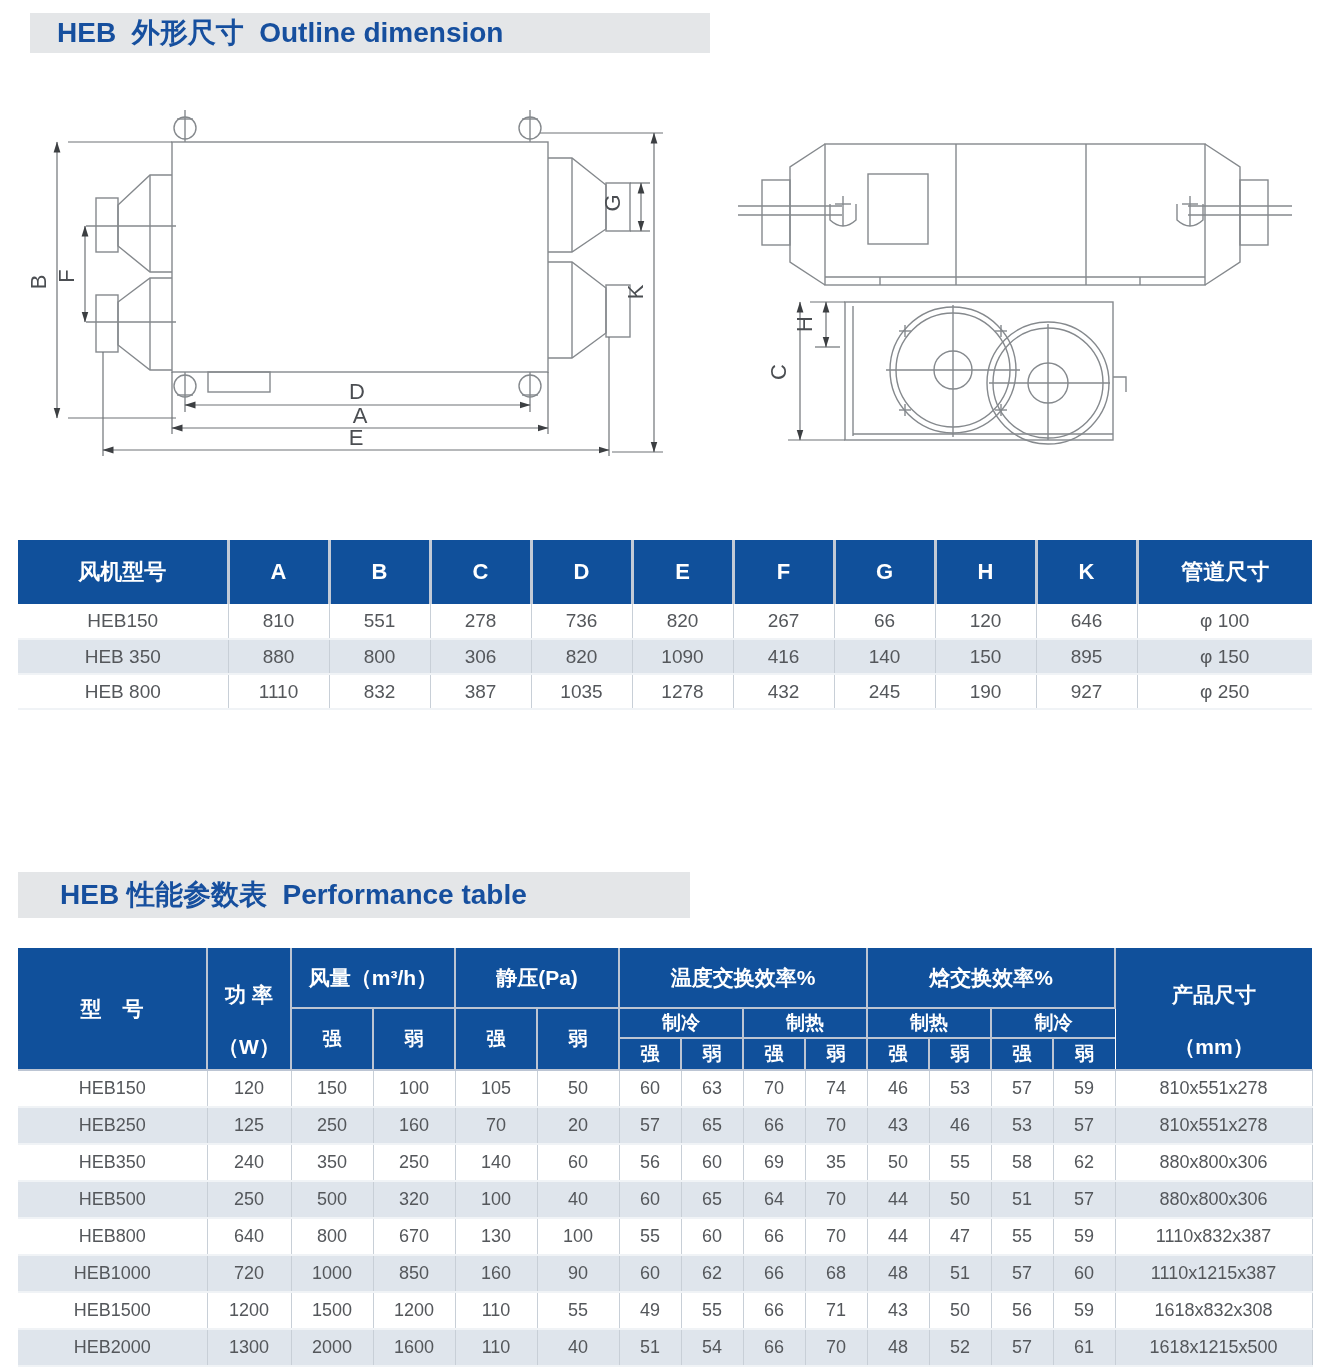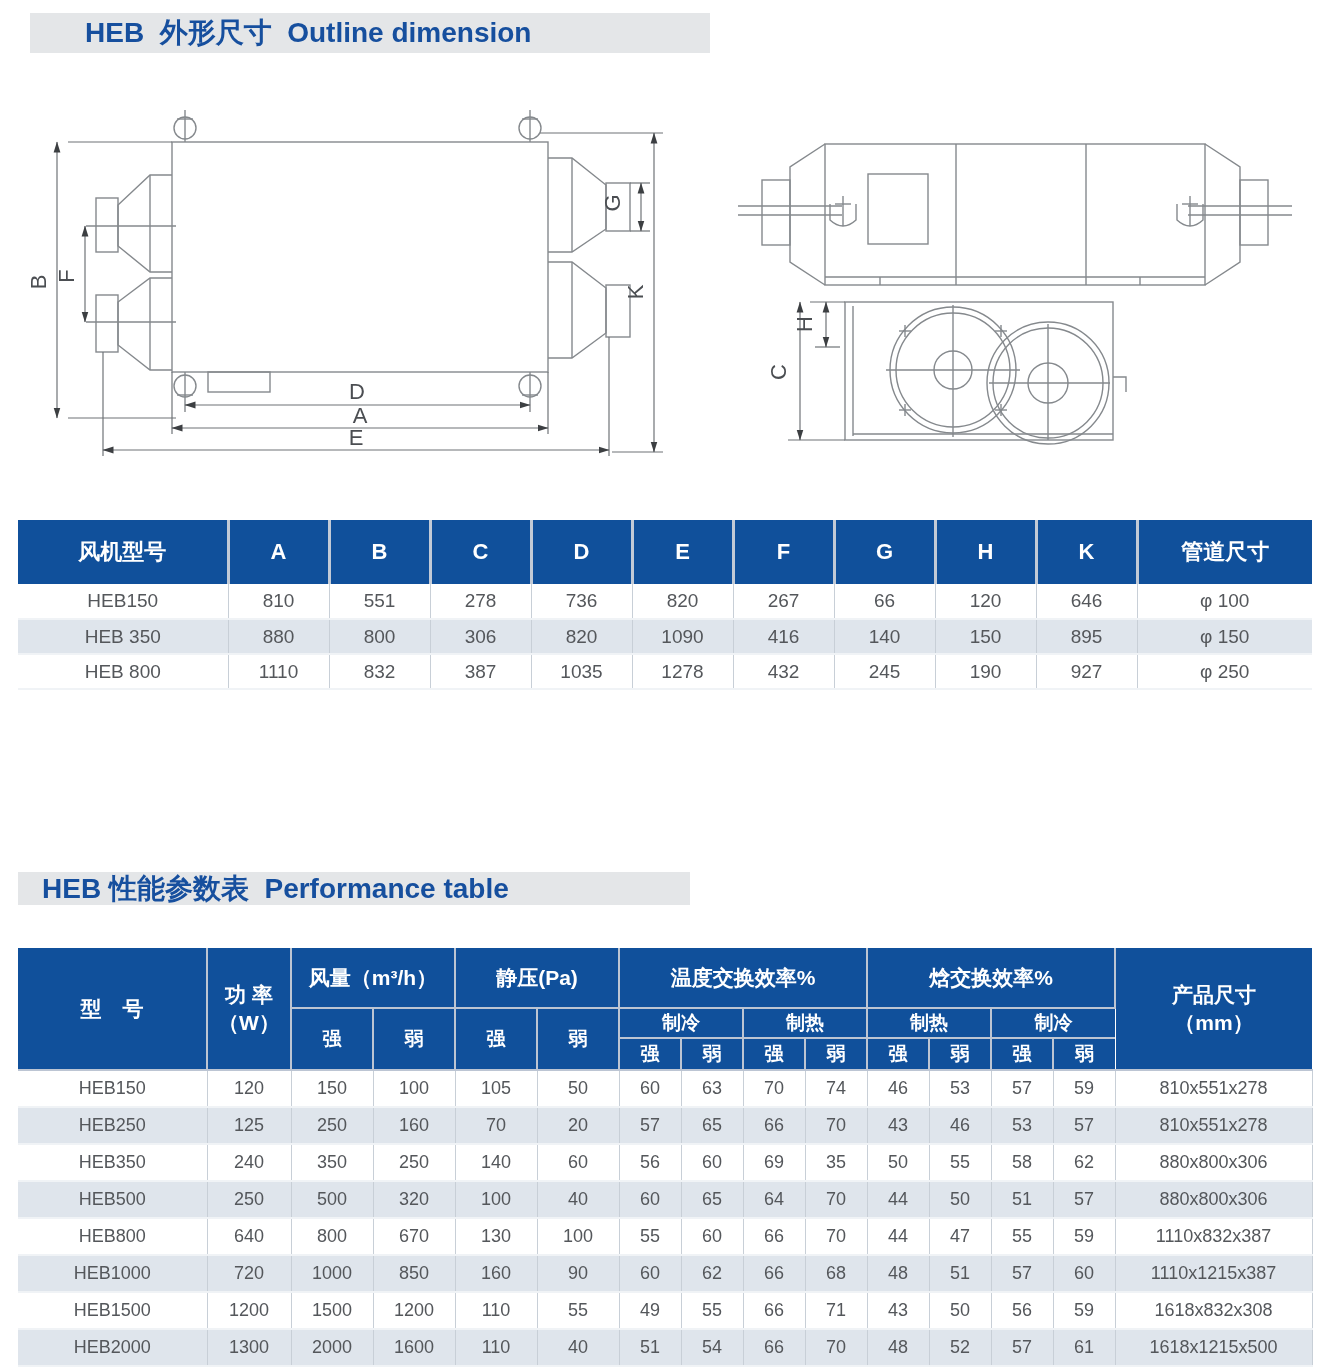--- a/index.html
+++ b/index.html
@@ -5,31 +5,31 @@
   html,body{margin:0;padding:0;}
   body{
     width:1330px;height:1367px;background:#ffffff;position:relative;
     font-family:"Liberation Sans","DejaVu Sans",sans-serif;
     -webkit-font-smoothing:antialiased;
   }
   .titlebar{
     position:absolute;background:#e4e6e8;display:flex;align-items:center;
     color:#164f9e;font-weight:bold;box-sizing:border-box;
   }
-  #titlebar1{left:30px;top:13px;width:680px;height:40px;font-size:28px;padding-left:55px;}
-  #titlebar2{left:18px;top:872px;width:672px;height:33px;font-size:28px;padding-left:24px;}
+  #titlebar1{left:30px;top:13px;width:680px;height:40px;font-size:28px;padding-left:27px;}
+  #titlebar2{left:18px;top:872px;width:672px;height:46px;font-size:28px;padding-left:42px;}
   .titlebar span{white-space:pre;}
 
   #drawings{position:absolute;left:0;top:85px;width:1330px;height:400px;}
 
   table{position:absolute;border-collapse:collapse;table-layout:fixed;}
   th,td{padding:0;text-align:center;vertical-align:middle;overflow:hidden;}
 
   
-  #dim-table{left:18px;top:520px;width:1294px;}
+  #dim-table{left:18px;top:540px;width:1294px;}
   #dim-table thead tr{height:64px;}
   #dim-table thead th{
     background:#10509b;color:#ffffff;font-size:22px;font-weight:bold;
     border-right:3px solid #c2cad6;
   }
   #dim-table th:last-child,#dim-table td:last-child{border-right:none;}
   #dim-table tbody tr{height:35px;}
   #dim-table tbody td{
     font-size:19px;color:#54575b;
     border-right:1.5px solid #c8cfd7;border-bottom:2px solid #f0f3f6;
@@ -42,21 +42,21 @@
     background:#10509b;color:#ffffff;font-weight:bold;
     border-right:2.5px solid #bcc5d3;border-bottom:2.5px solid #bcc5d3;
   }
   #perf-table thead th:last-child{border-right:none;}
   #perf-table tr.h1{height:60px;}
   #perf-table tr.h2{height:30px;}
   #perf-table tr.h3{height:32px;}
   #perf-table tr.h1 th{font-size:21px;}
   #perf-table tr.h2 th,#perf-table tr.h3 th{font-size:19px;}
   .two-line{line-height:1.3;}
-  .two-line span{display:block;white-space:pre;}
+  .two-line span{display:block;white-space:pre;margin-top:24px;}
   #perf-table tbody tr{height:37px;}
   #perf-table tbody td{
     font-size:18px;color:#54575b;
     border-right:1.5px solid #c8cfd7;border-bottom:2px solid #f0f3f6;
   }
   #perf-table tbody tr:nth-child(even){background:#dfe5ec;}
 
   
   .geo{stroke:#85898d;stroke-width:1.4;fill:none;}
   .dim{stroke:#6f7377;stroke-width:1.2;fill:none;}

